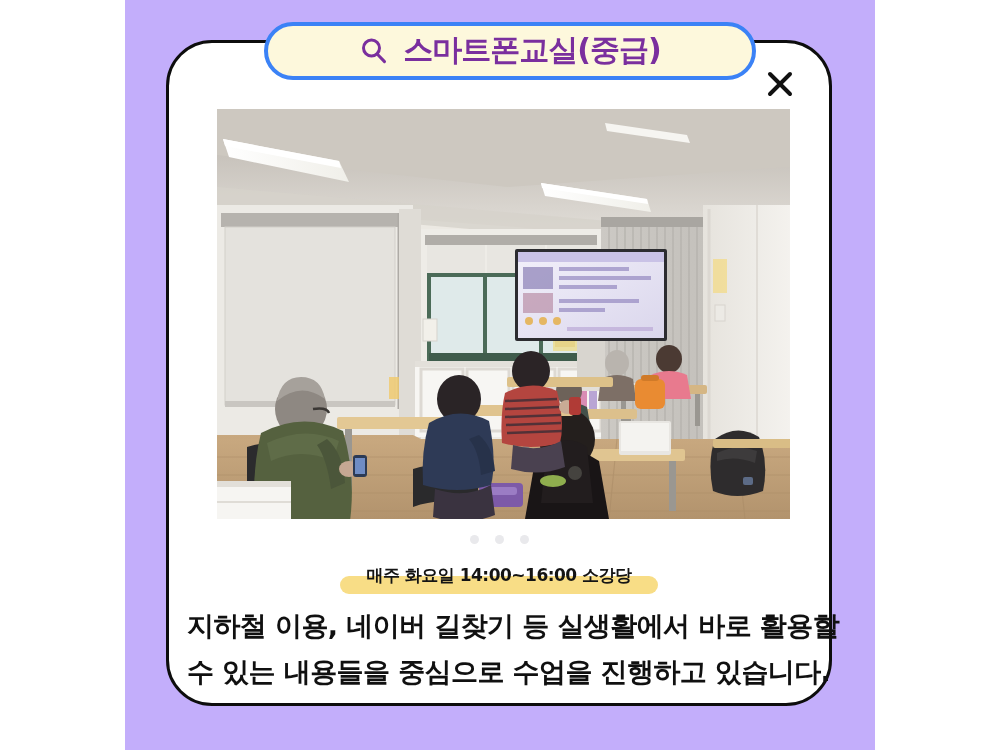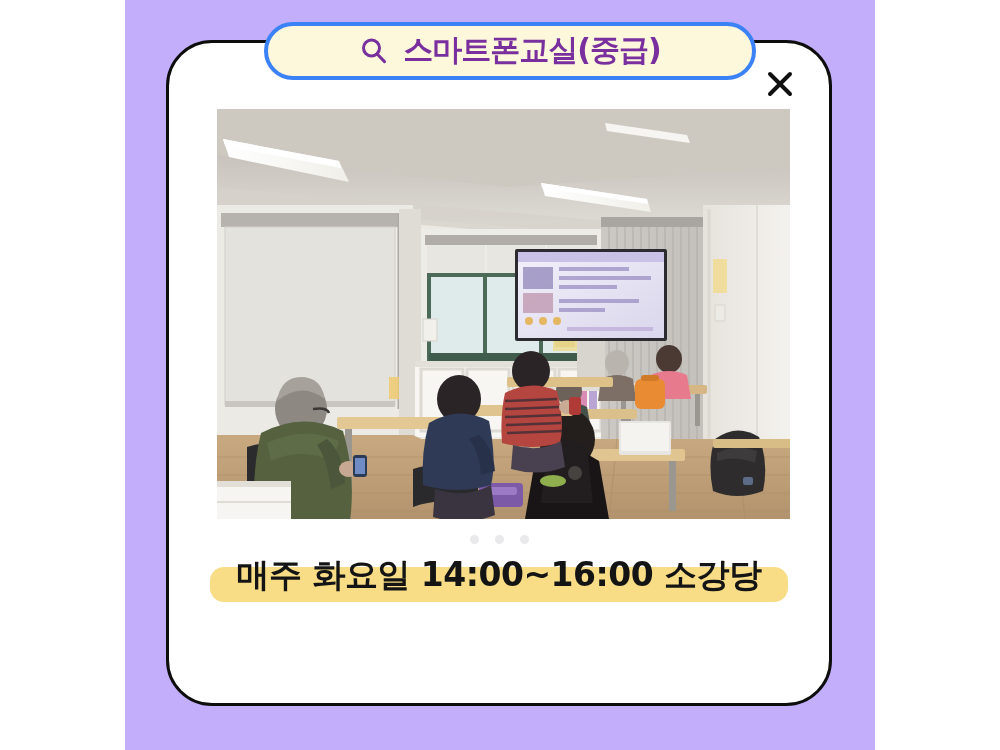--- a/index.html
+++ b/index.html
@@ -151,21 +151,21 @@
     top: 13px;
     bottom: -4px;
     background: #f8dd86;
     border-radius: 14px;
     z-index: 0;
   }
   .schedule-text {
     position: relative;
     z-index: 1;
     font-family: "DejaVu Sans", "Liberation Sans", sans-serif;
-    font-size: 33px;
+    font-size: 17px;
     font-weight: 700;
     color: #141414;
     letter-spacing: -0.5px;
     line-height: 1.1;
     white-space: nowrap;
   }
 
   
   .desc {
     position: absolute;
@@ -443,20 +443,24 @@
       <span class="dot"></span>
       <span class="dot"></span>
     </div>
 
     <div class="schedule-wrap">
       <span class="schedule-hl">
         <span class="schedule-text">매주 화요일 14:00~16:00 소강당</span>
       </span>
     </div>
 
+    <div class="desc">
+      <div class="desc-line">지하철 이용, 네이버 길찾기 등 실생활에서 바로 활용할</div>
+      <div class="desc-line">수 있는 내용들을 중심으로 수업을 진행하고 있습니다.</div>
+    </div>
   </div>
 
   <div class="title-pill">
     <span class="search-icon-wrap">
       <svg class="search-icon" viewBox="0 0 30 30" fill="none" aria-hidden="true">
         <circle cx="12.5" cy="12" r="8" stroke="#7a2f9e" stroke-width="3"></circle>
         <line x1="18.4" y1="18.2" x2="25.5" y2="25.6" stroke="#7a2f9e" stroke-width="3" stroke-linecap="round"></line>
       </svg>
     </span>
     <span class="title-text">스마트폰교실(중급)</span>

